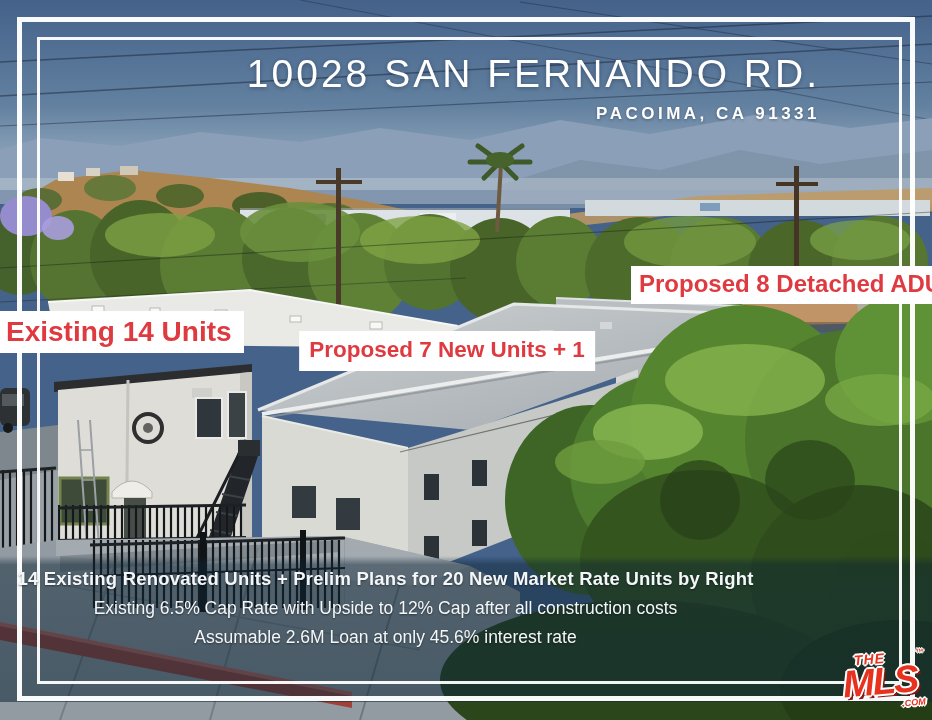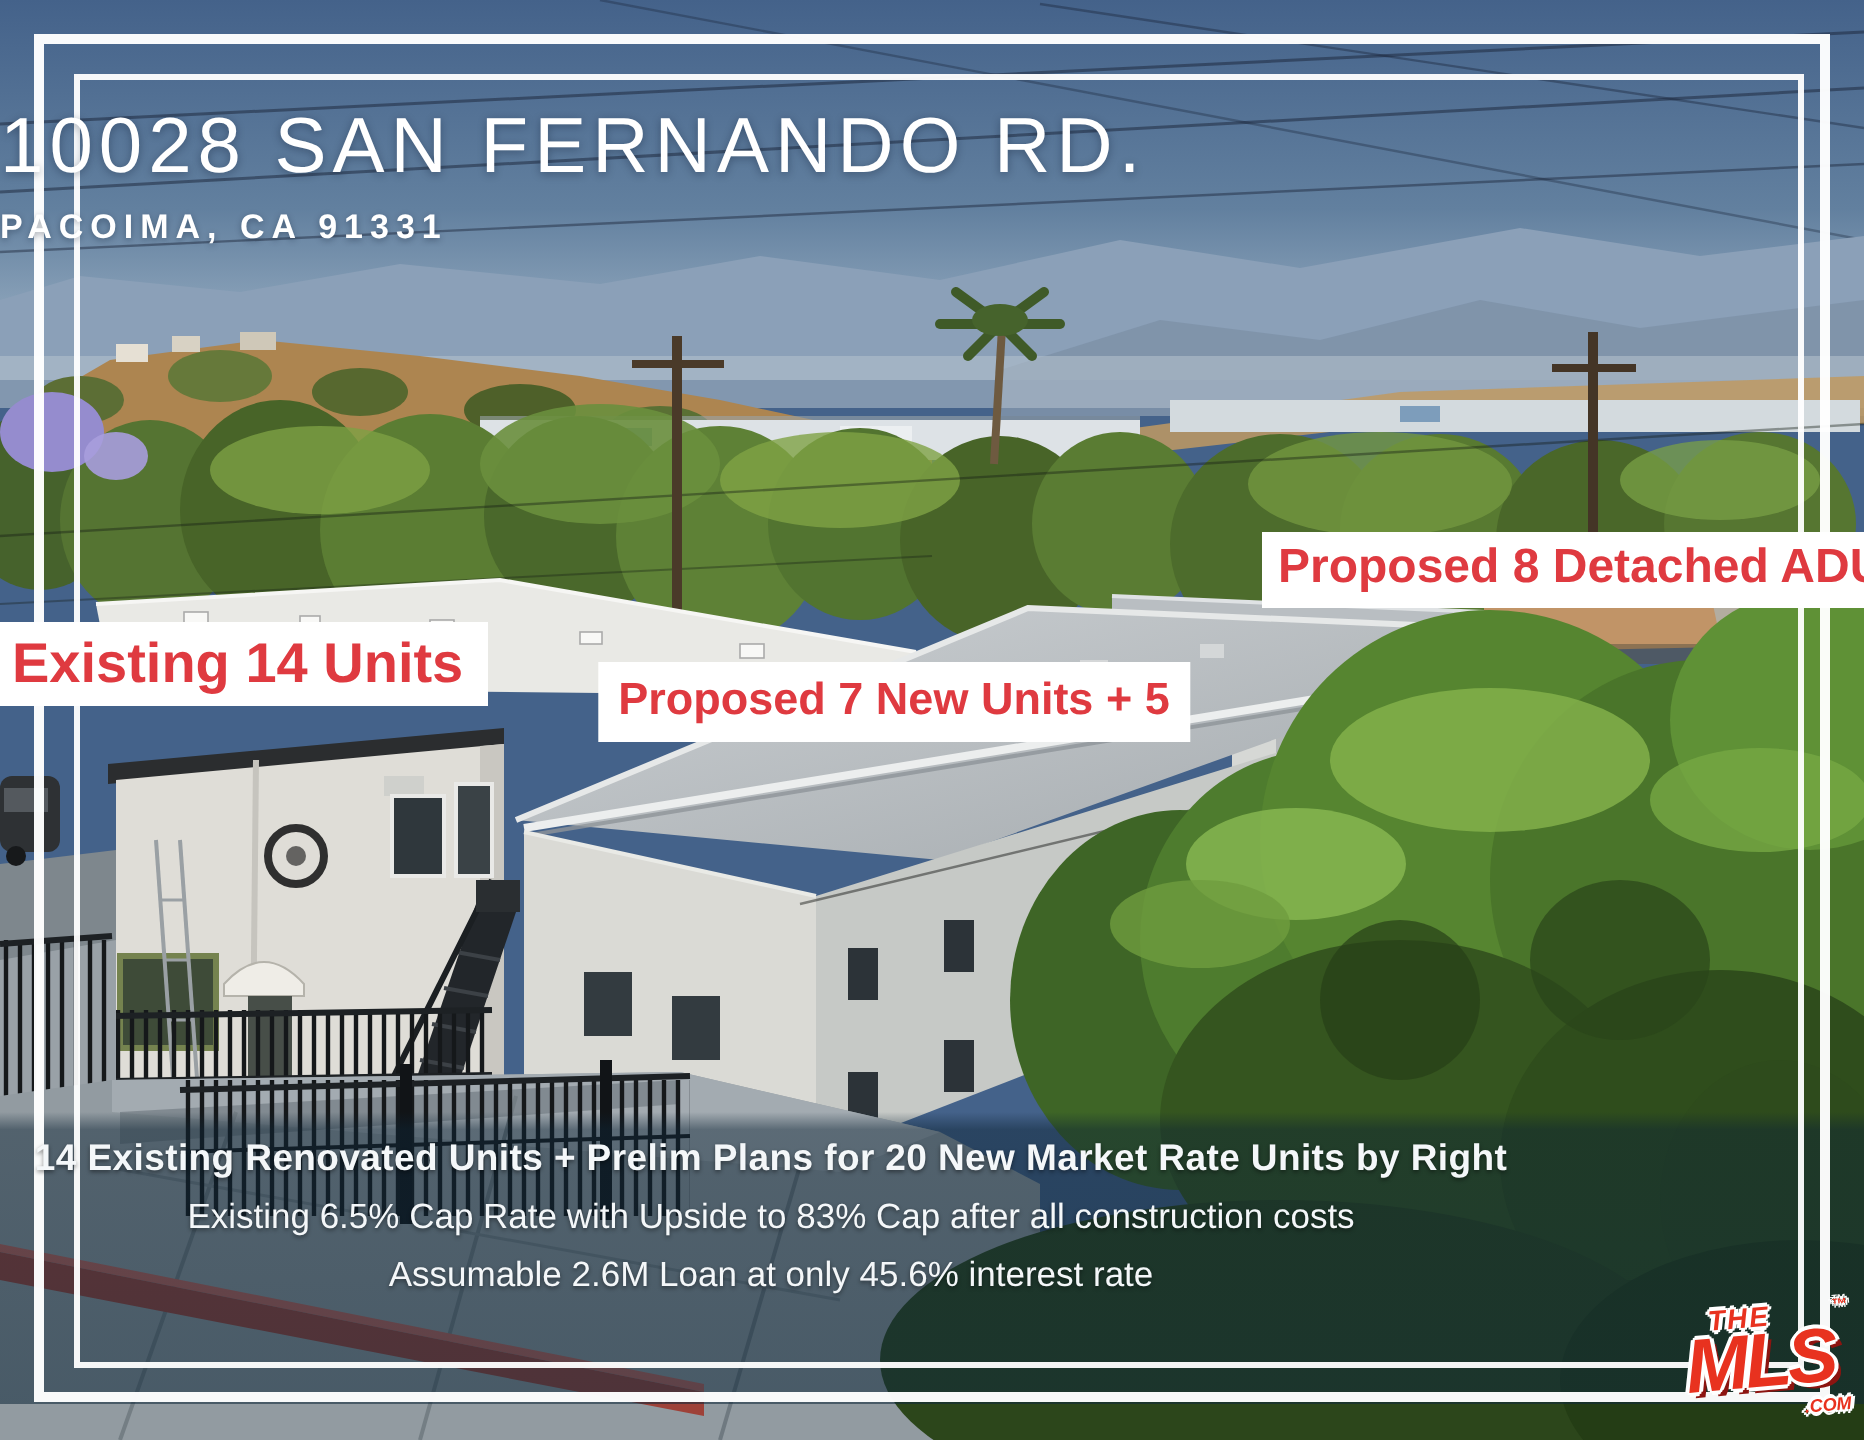--- a/index.html
+++ b/index.html
@@ -8,21 +8,21 @@
   .photo{position:absolute;inset:0;z-index:1;}
   
   .bottom-overlay{position:absolute;left:0;top:556px;width:932px;height:146px;z-index:2;
     background:linear-gradient(180deg,rgba(13,36,53,0) 0%,rgba(13,36,53,.48) 6%,rgba(15,40,58,.56) 100%);}
   
   .frame-outer{position:absolute;left:17px;top:17px;width:898px;height:684px;
     border:5px solid rgba(255,255,255,.97);box-sizing:border-box;z-index:3;pointer-events:none;}
   .frame-inner{position:absolute;left:37px;top:37px;width:865px;height:647px;
     border:3px solid rgba(255,255,255,.95);box-sizing:border-box;z-index:3;pointer-events:none;}
   
-  .title-block{position:absolute;left:0;top:52px;width:820px;text-align:left;z-index:4;color:#fff;}
+  .title-block{position:absolute;left:0;top:52px;width:820px;text-align:right;z-index:4;color:#fff;}
   .title{font-size:39px;font-weight:400;letter-spacing:3px;text-shadow:0 1px 4px rgba(10,20,40,.35);}
   .subtitle{margin-top:8px;font-size:17px;font-weight:600;letter-spacing:3.5px;
     text-shadow:0 1px 3px rgba(10,20,40,.35);}
   
   .label{position:absolute;background:#ffffff;color:#df3a40;font-weight:700;z-index:4;
     line-height:1.15;}
   .label-existing{left:0;top:311px;padding:5px 12px 5px 6px;font-size:28px;white-space:nowrap;}
   .label-center{left:447px;top:331px;transform:translateX(-50%);padding:4px 10px 6px 10px;
     font-size:22.5px;line-height:30px;text-align:center;white-space:nowrap;}
   .label-detached{left:631px;top:266px;width:301px;padding:4px 0 6px 8px;font-size:24px;
@@ -300,27 +300,27 @@
   <div class="frame-outer"></div>
   <div class="frame-inner"></div>
 
   <div class="title-block">
     <div class="title">10028 SAN FERNANDO RD.</div>
     <div class="subtitle">PACOIMA, CA 91331</div>
   </div>
 
   <div class="label label-existing">Existing 14 Units</div>
   <div class="label label-center">
-    <div>Proposed 7 New Units + 5</div>
+    <div>Proposed 7 New Units + 1</div>
   </div>
   <div class="label label-detached">Proposed 8 Detached ADUs</div>
 
   <div class="bottom-text">
     <div class="bt-1">14 Existing Renovated Units + Prelim Plans for 20 New Market Rate Units by Right</div>
-    <div class="bt-2">Existing 6.5% Cap Rate with Upside to 83% Cap after all construction costs</div>
+    <div class="bt-2">Existing 6.5% Cap Rate with Upside to 12% Cap after all construction costs</div>
     <div class="bt-3">Assumable 2.6M Loan at only 45.6% interest rate</div>
   </div>
 
   <div class="mls-logo">
     <span class="mls-the ol">THE</span>
     <span class="mls-tm ol">™</span>
     <span class="mls-word">MLS</span>
     <span class="mls-com ol">.COM</span>
   </div>
 

